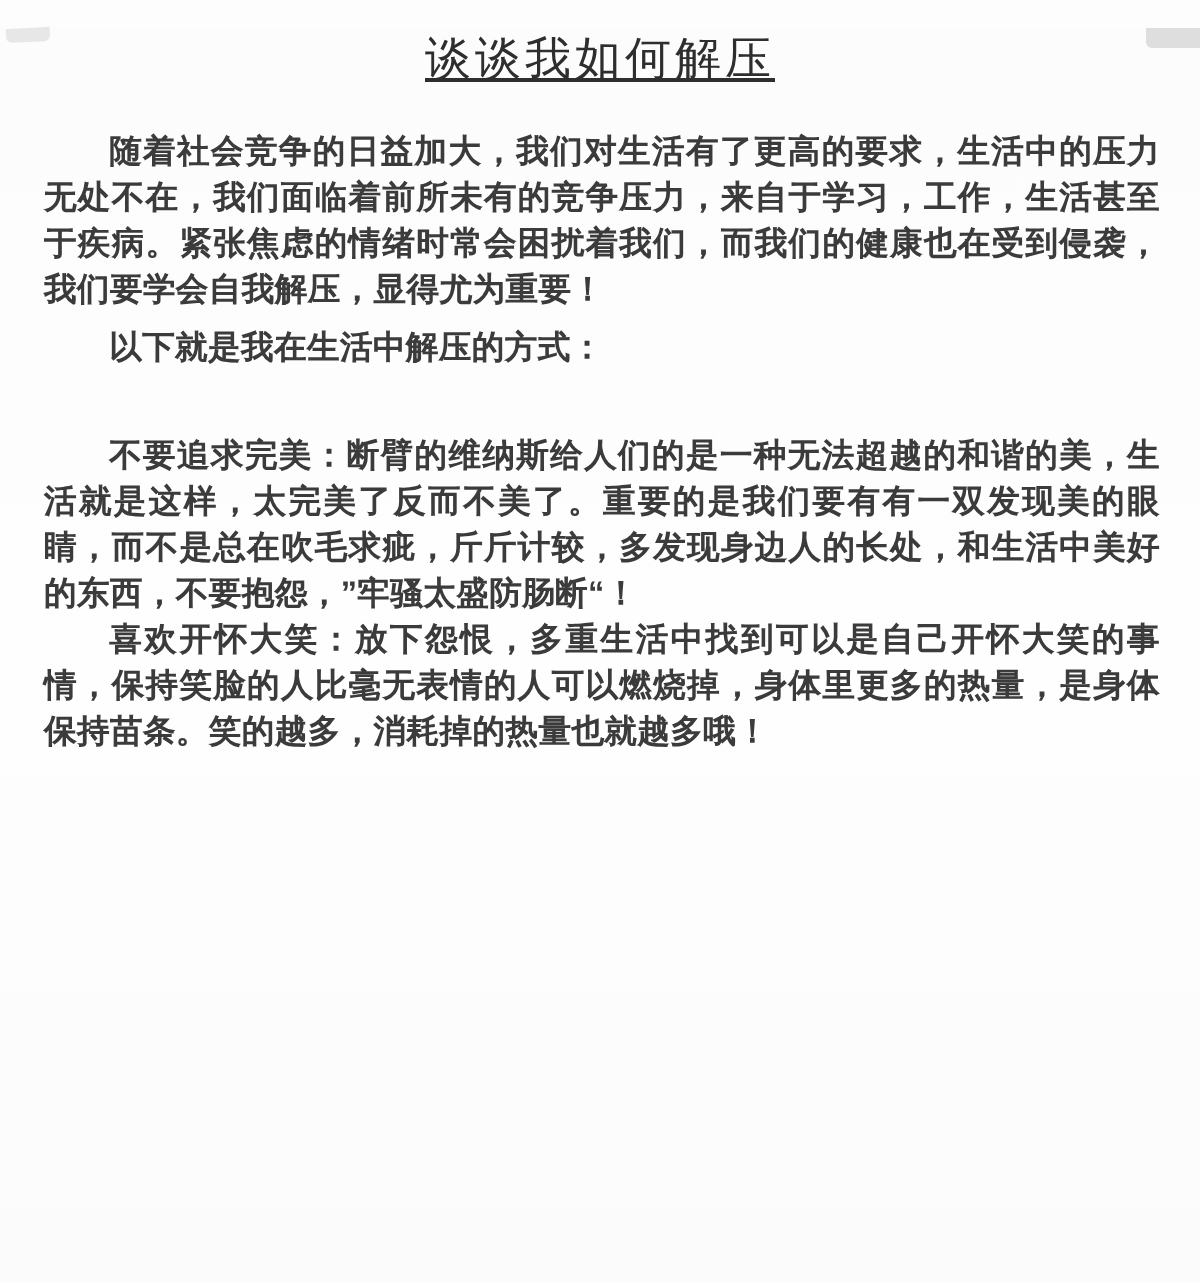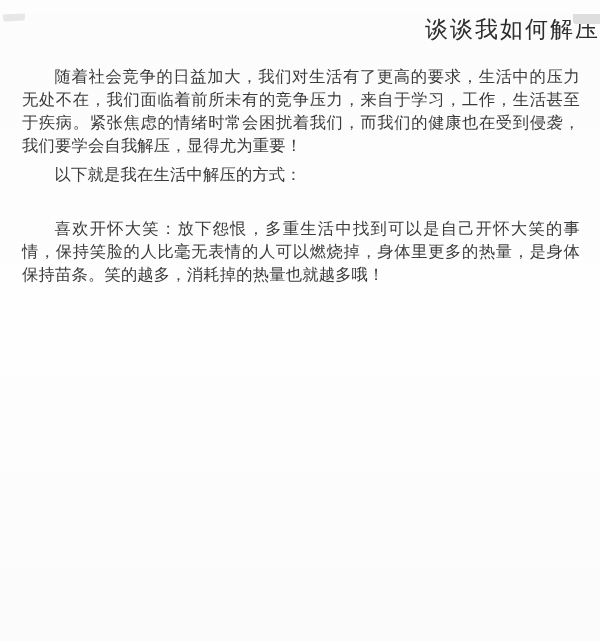--- a/index.html
+++ b/index.html
@@ -37,52 +37,55 @@
   .corner-right {
     top: 0;
     right: 0;
     width: 27px;
     height: 10px;
     background: #dedede;
     border-radius: 0 0 0 3px;
   }
   .doc-title {
     margin: 14px 0 20px 0;
-    text-align: right;
+    text-align: center;
     font-size: 23px;
     font-weight: 500;
     color: #2e2e2e;
     letter-spacing: 2px;
+    text-decoration: underline;
   }
   .doc-body {
     padding: 0 20px 0 22px;
   }
   .doc-body p {
     margin: 0;
     font-size: 16.3px;
     line-height: 23px;
     color: #3b3b3b;
     text-align: justify;
     text-indent: 2em;
     letter-spacing: 0.2px;
+    font-weight: bold;
   }
   .doc-body p.standalone {
     margin-top: 6px;
     margin-bottom: 31px;
   }
 </style>
 </head>
 <body>
 
 <div class="page">
 
   <div class="corner corner-left"></div>
   <div class="corner corner-right"></div>
 
   <h1 class="doc-title">谈谈我如何解压</h1>
 
   <div class="doc-body">
     <p>随着社会竞争的日益加大，我们对生活有了更高的要求，生活中的压力无处不在，我们面临着前所未有的竞争压力，来自于学习，工作，生活甚至于疾病。紧张焦虑的情绪时常会困扰着我们，而我们的健康也在受到侵袭，我们要学会自我解压，显得尤为重要！</p>
     <p class="standalone">以下就是我在生活中解压的方式：</p>
+    <p>不要追求完美：断臂的维纳斯给人们的是一种无法超越的和谐的美，生活就是这样，太完美了反而不美了。重要的是我们要有有一双发现美的眼睛，而不是总在吹毛求疵，斤斤计较，多发现身边人的长处，和生活中美好的东西，不要抱怨，”牢骚太盛防肠断“！</p>
     <p>喜欢开怀大笑：放下怨恨，多重生活中找到可以是自己开怀大笑的事情，保持笑脸的人比毫无表情的人可以燃烧掉，身体里更多的热量，是身体保持苗条。笑的越多，消耗掉的热量也就越多哦！</p>
   </div>
 
 </div>
 
 </body></html>

